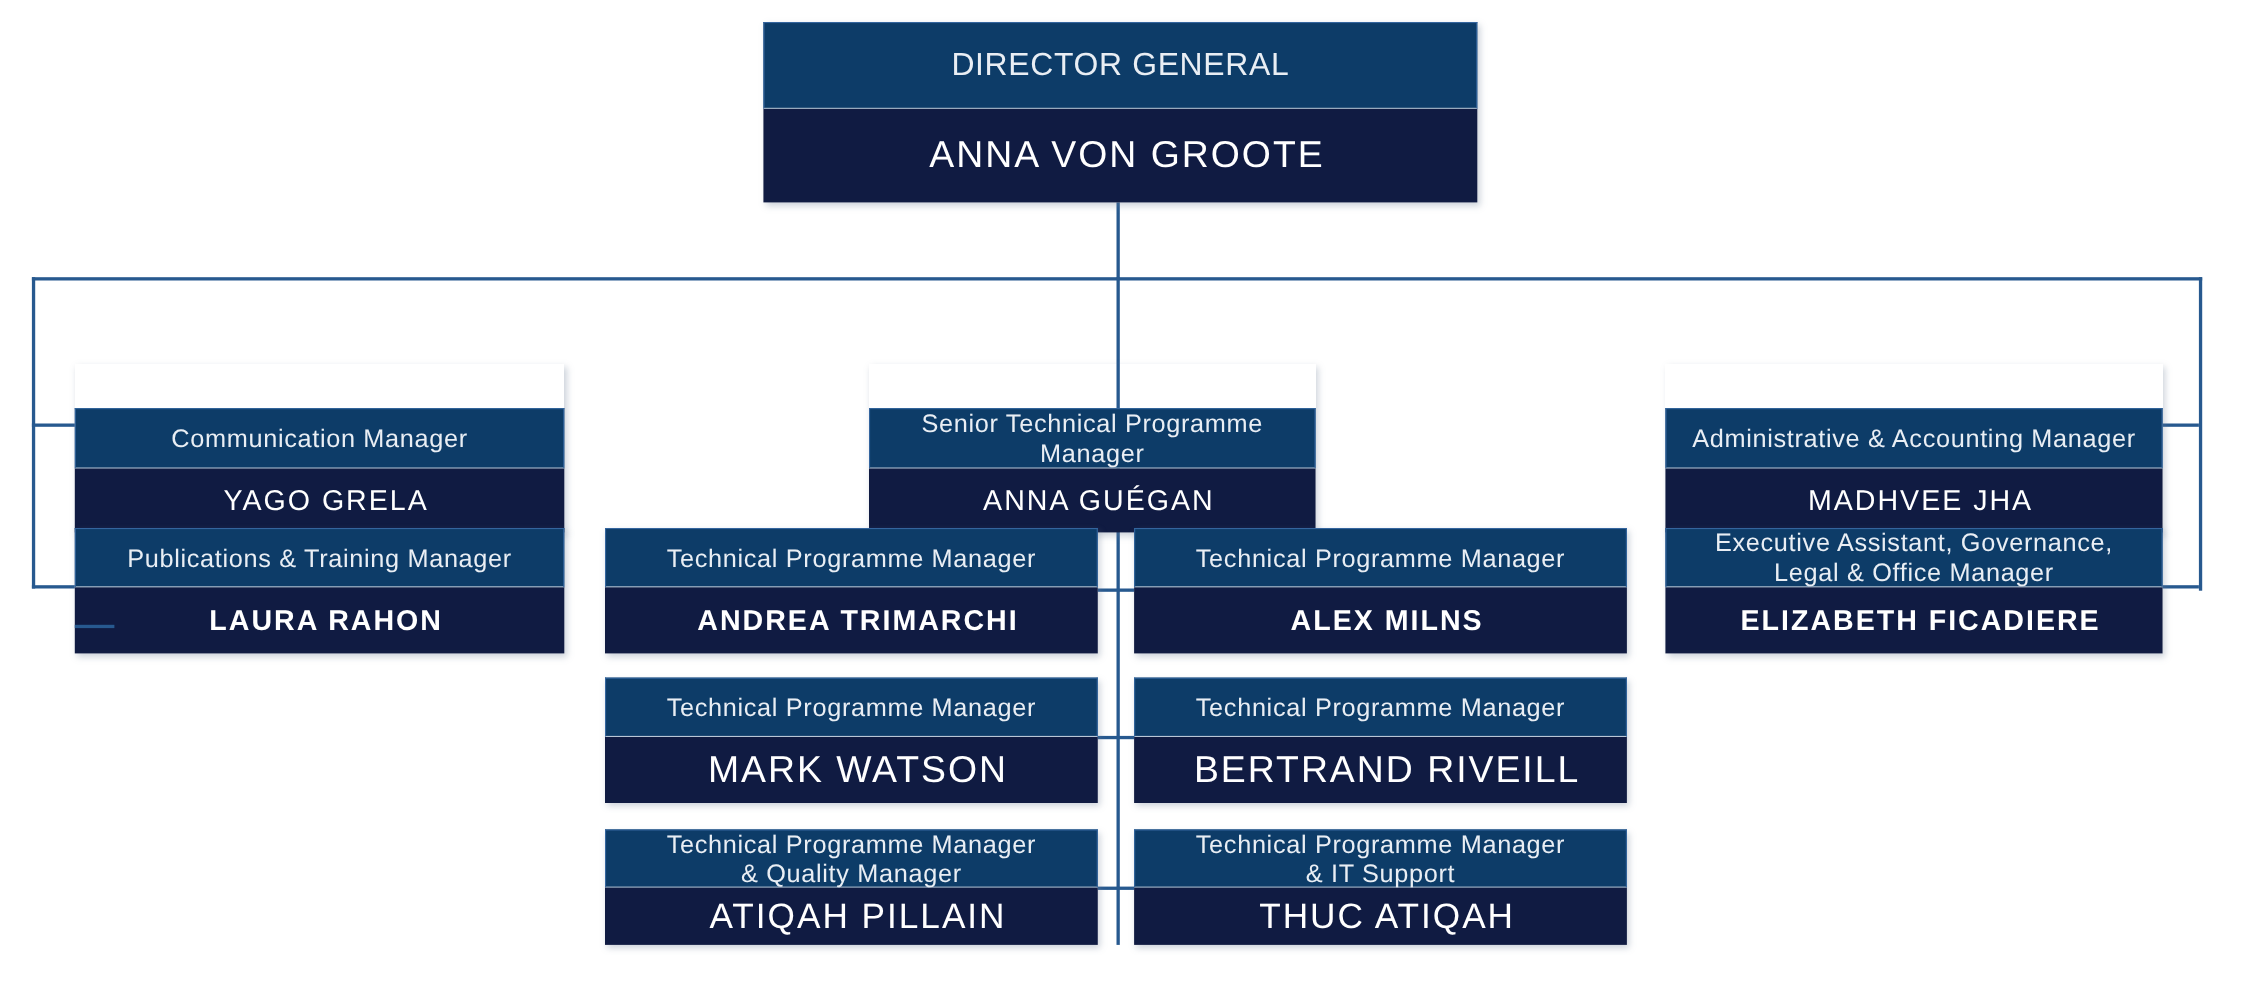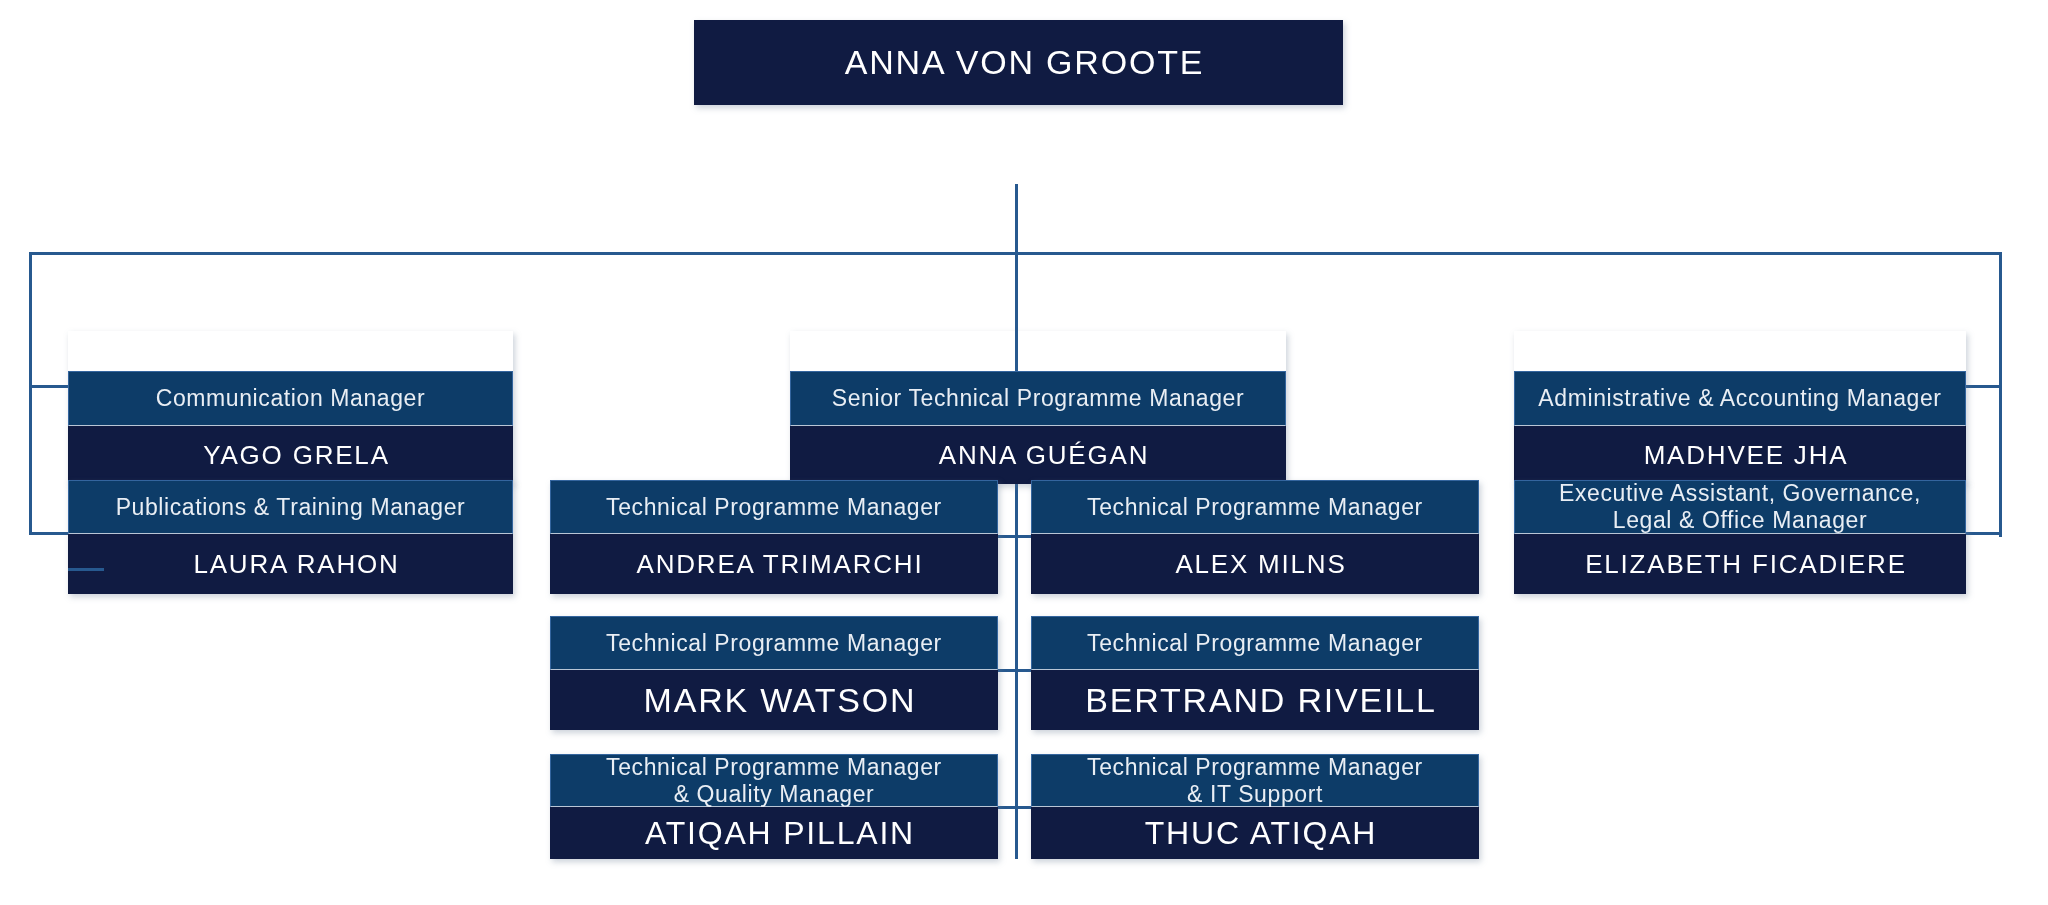--- a/index.html
+++ b/index.html
@@ -33,21 +33,21 @@
     text-align:center;letter-spacing:1.8px;
     box-sizing:border-box;
     padding-left:12px;
   }
   
   .sz-top .t{height:79px;font-size:29px;}
   .sz-top .n{height:85px;font-size:34px;}
   .sz-r2 .t{height:55px;font-size:23px;margin-top:40px;}
   .sz-r2 .n{height:58px;font-size:26px;}
   .sz-r3 .t{height:54px;font-size:23px;}
-  .sz-r3 .n{height:60px;font-size:26px;}
+  .sz-r3 .n{height:60px;font-size:26px;font-weight:bold;}
   .sz-r4 .t{height:54px;font-size:23px;}
   .sz-r4 .n{height:60px;font-size:34px;}
   .sz-r5 .t{height:53px;font-size:23px;}
   .sz-r5 .n{height:52px;font-size:32px;}
 
   .line{position:absolute;background:var(--connector);z-index:1;}
   .line.over{z-index:3;}
 </style>
 </head>
 <body>
@@ -62,28 +62,29 @@
   <div class="line over" style="left:68px;top:568px;width:36px;height:3px;"></div>
   <div class="line" style="left:1015px;top:252px;width:3px;height:607px;"></div>
   <div class="line" style="left:998px;top:535px;width:33px;height:3px;"></div>
   <div class="line" style="left:998px;top:669px;width:33px;height:3px;"></div>
   <div class="line" style="left:998px;top:806px;width:33px;height:3px;"></div>
   <div class="line" style="left:1999px;top:252px;width:3px;height:285px;"></div>
   <div class="line" style="left:1966px;top:385px;width:33px;height:3px;"></div>
   <div class="line" style="left:1966px;top:532px;width:33px;height:3px;"></div>
 
   <div class="node sz-top" style="left:694px;top:20px;width:649px;">
+    <div class="t">DIRECTOR GENERAL</div>
     <div class="n">ANNA VON GROOTE</div>
   </div>
 
   <div class="node sz-r2" style="left:68px;top:331px;width:445px;">
     <div class="t">Communication Manager</div>
     <div class="n">YAGO GRELA</div>
   </div>
-  <div class="node sz-r2" style="left:790px;top:331px;width:496px;">
+  <div class="node sz-r2" style="left:790px;top:331px;width:406px;">
     <div class="t">Senior Technical Programme Manager</div>
     <div class="n">ANNA GUÉGAN</div>
   </div>
   <div class="node sz-r2" style="left:1514px;top:331px;width:452px;">
     <div class="t">Administrative &amp; Accounting Manager</div>
     <div class="n">MADHVEE JHA</div>
   </div>
 
   <div class="node sz-r3" style="left:68px;top:480px;width:445px;">
     <div class="t">Publications &amp; Training Manager</div>

